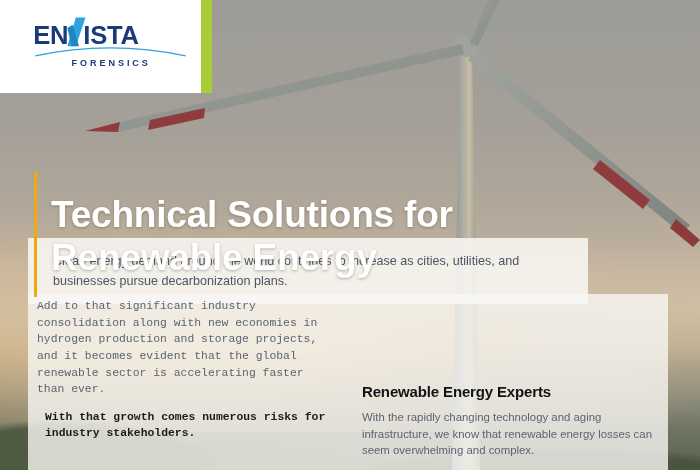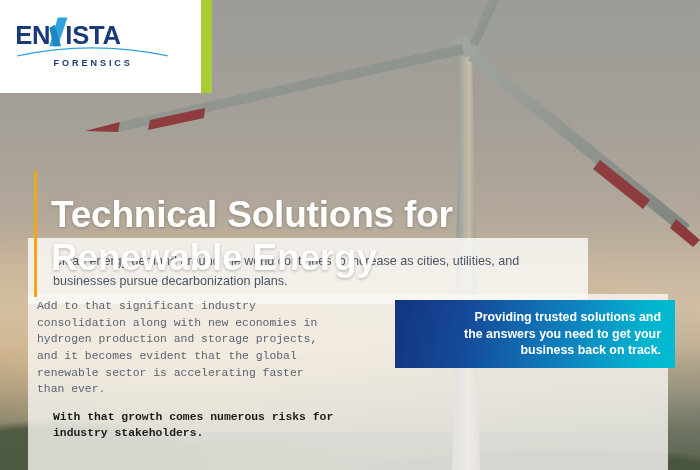--- a/index.html
+++ b/index.html
@@ -91,21 +91,21 @@
   .lime-bar {
     position: absolute;
     left: 201px; top: 0;
     width: 11px;
     height: 93px;
     background: #a9cd37;
     z-index: 6;
   }
   .logo-wrap {
     position: absolute;
-    left: 12px;
+    left: 30px;
     top: 16px;
     width: 160px;
     z-index: 7;
     text-decoration: underline;
   }
 
   
   .hero {
     position: absolute;
     left: 34px;
@@ -184,21 +184,21 @@
     z-index: 5;
   }
 
   .p-body {
     margin: 0 0 11px 0;
     color: #5b6470;
     font-size: 11.4px;
     line-height: 1.46;
   }
   .p-bold {
-    margin: 0 0 11px 16px;
+    margin: 0 0 11px 8px;
     color: #1c1c1c;
     font-size: 11.4px;
     font-weight: bold;
     line-height: 1.46;
   }
   .sec-head {
     margin: 0 0 9px 0;
     color: #111315;
     font-size: 15px;
     font-weight: bold;
@@ -296,21 +296,18 @@
     <div class="intro-accent"></div>
     <p class="intro-text">Clean energy demand around the world continues to increase as cities, utilities, and businesses pursue decarbonization plans.</p>
   </div>
 
   <div class="col-left">
     <p class="p-body">Add to that significant industry consolidation along with new economies in hydrogen production and storage projects, and it becomes evident that the global renewable sector is accelerating faster than ever.</p>
     <p class="p-bold">With that growth comes numerous risks for industry stakeholders.</p>
   </div>
 
   <div class="col-right">
-  </div>
-
-  <div class="callout">
-    <div class="callout-text">Providing trusted solutions and
-the answers you need to get your
-business back on track.</div>
-  </div>
+    <h2 class="sec-head">Renewable Energy Experts</h2>
+    <p class="p-body">With the rapidly changing technology and aging infrastructure, we know that renewable energy losses can seem overwhelming and complex.</p>
+  </div>
+
 
 </div>
 
 </body></html>

